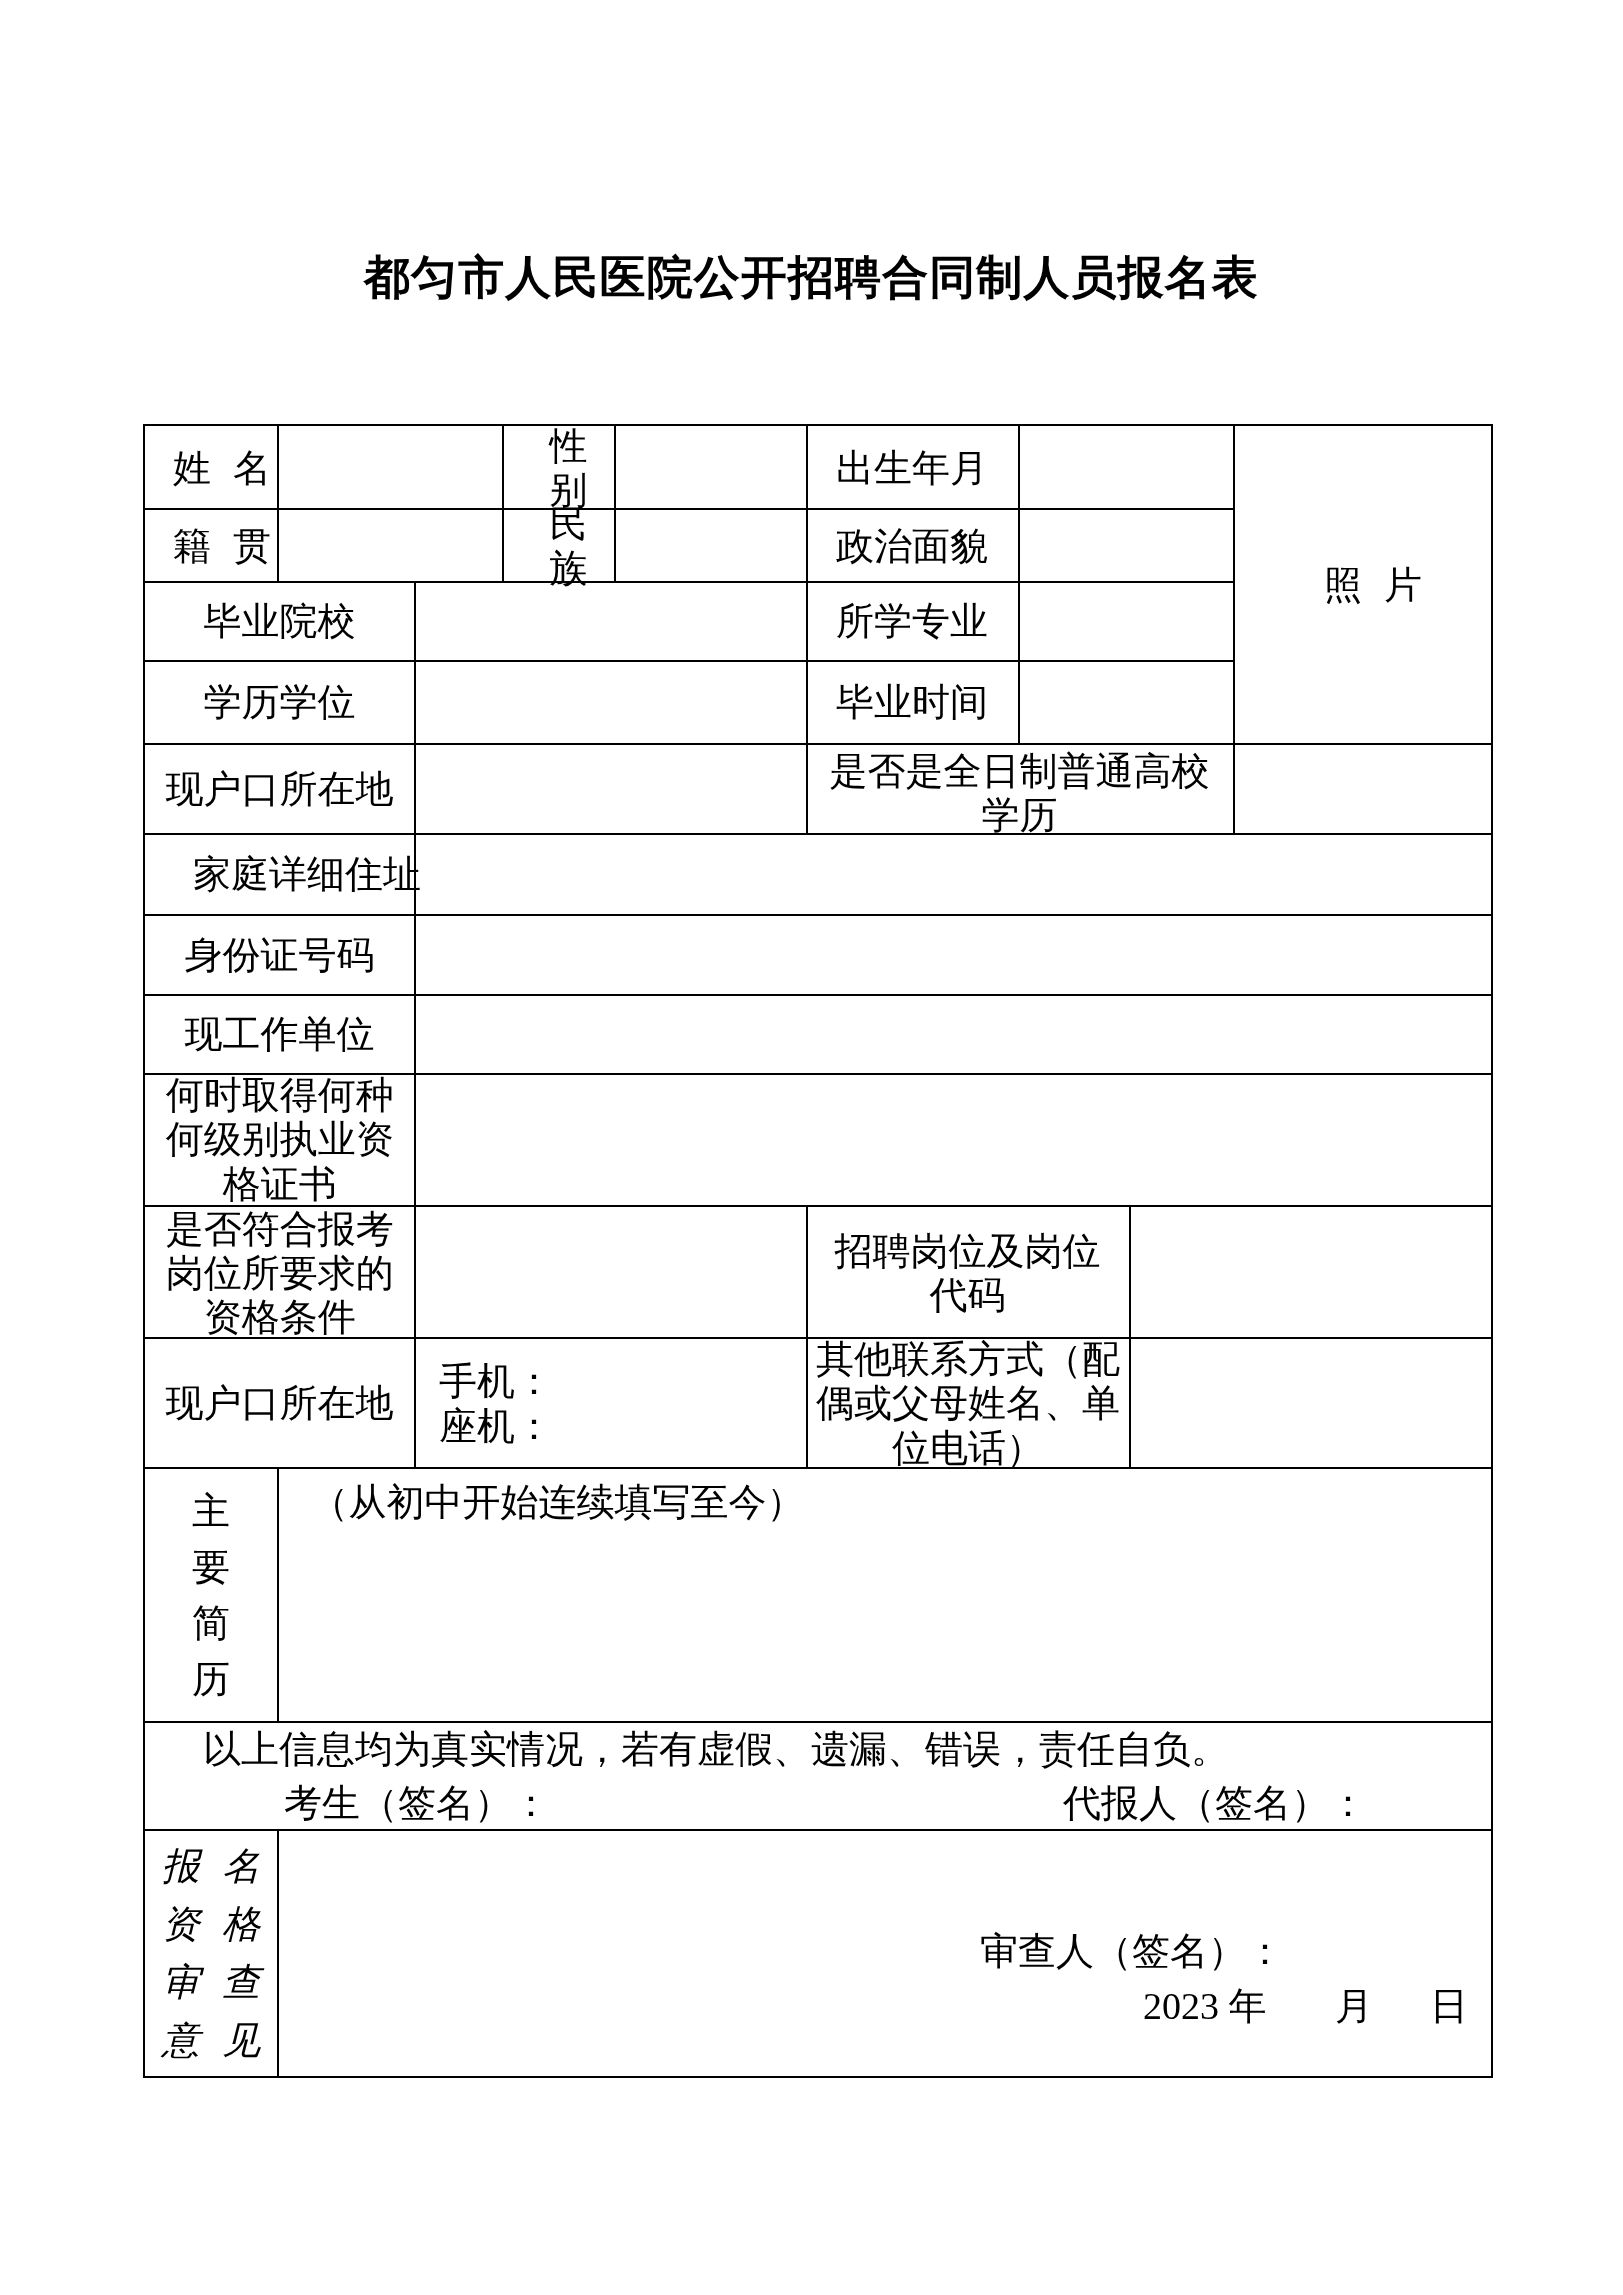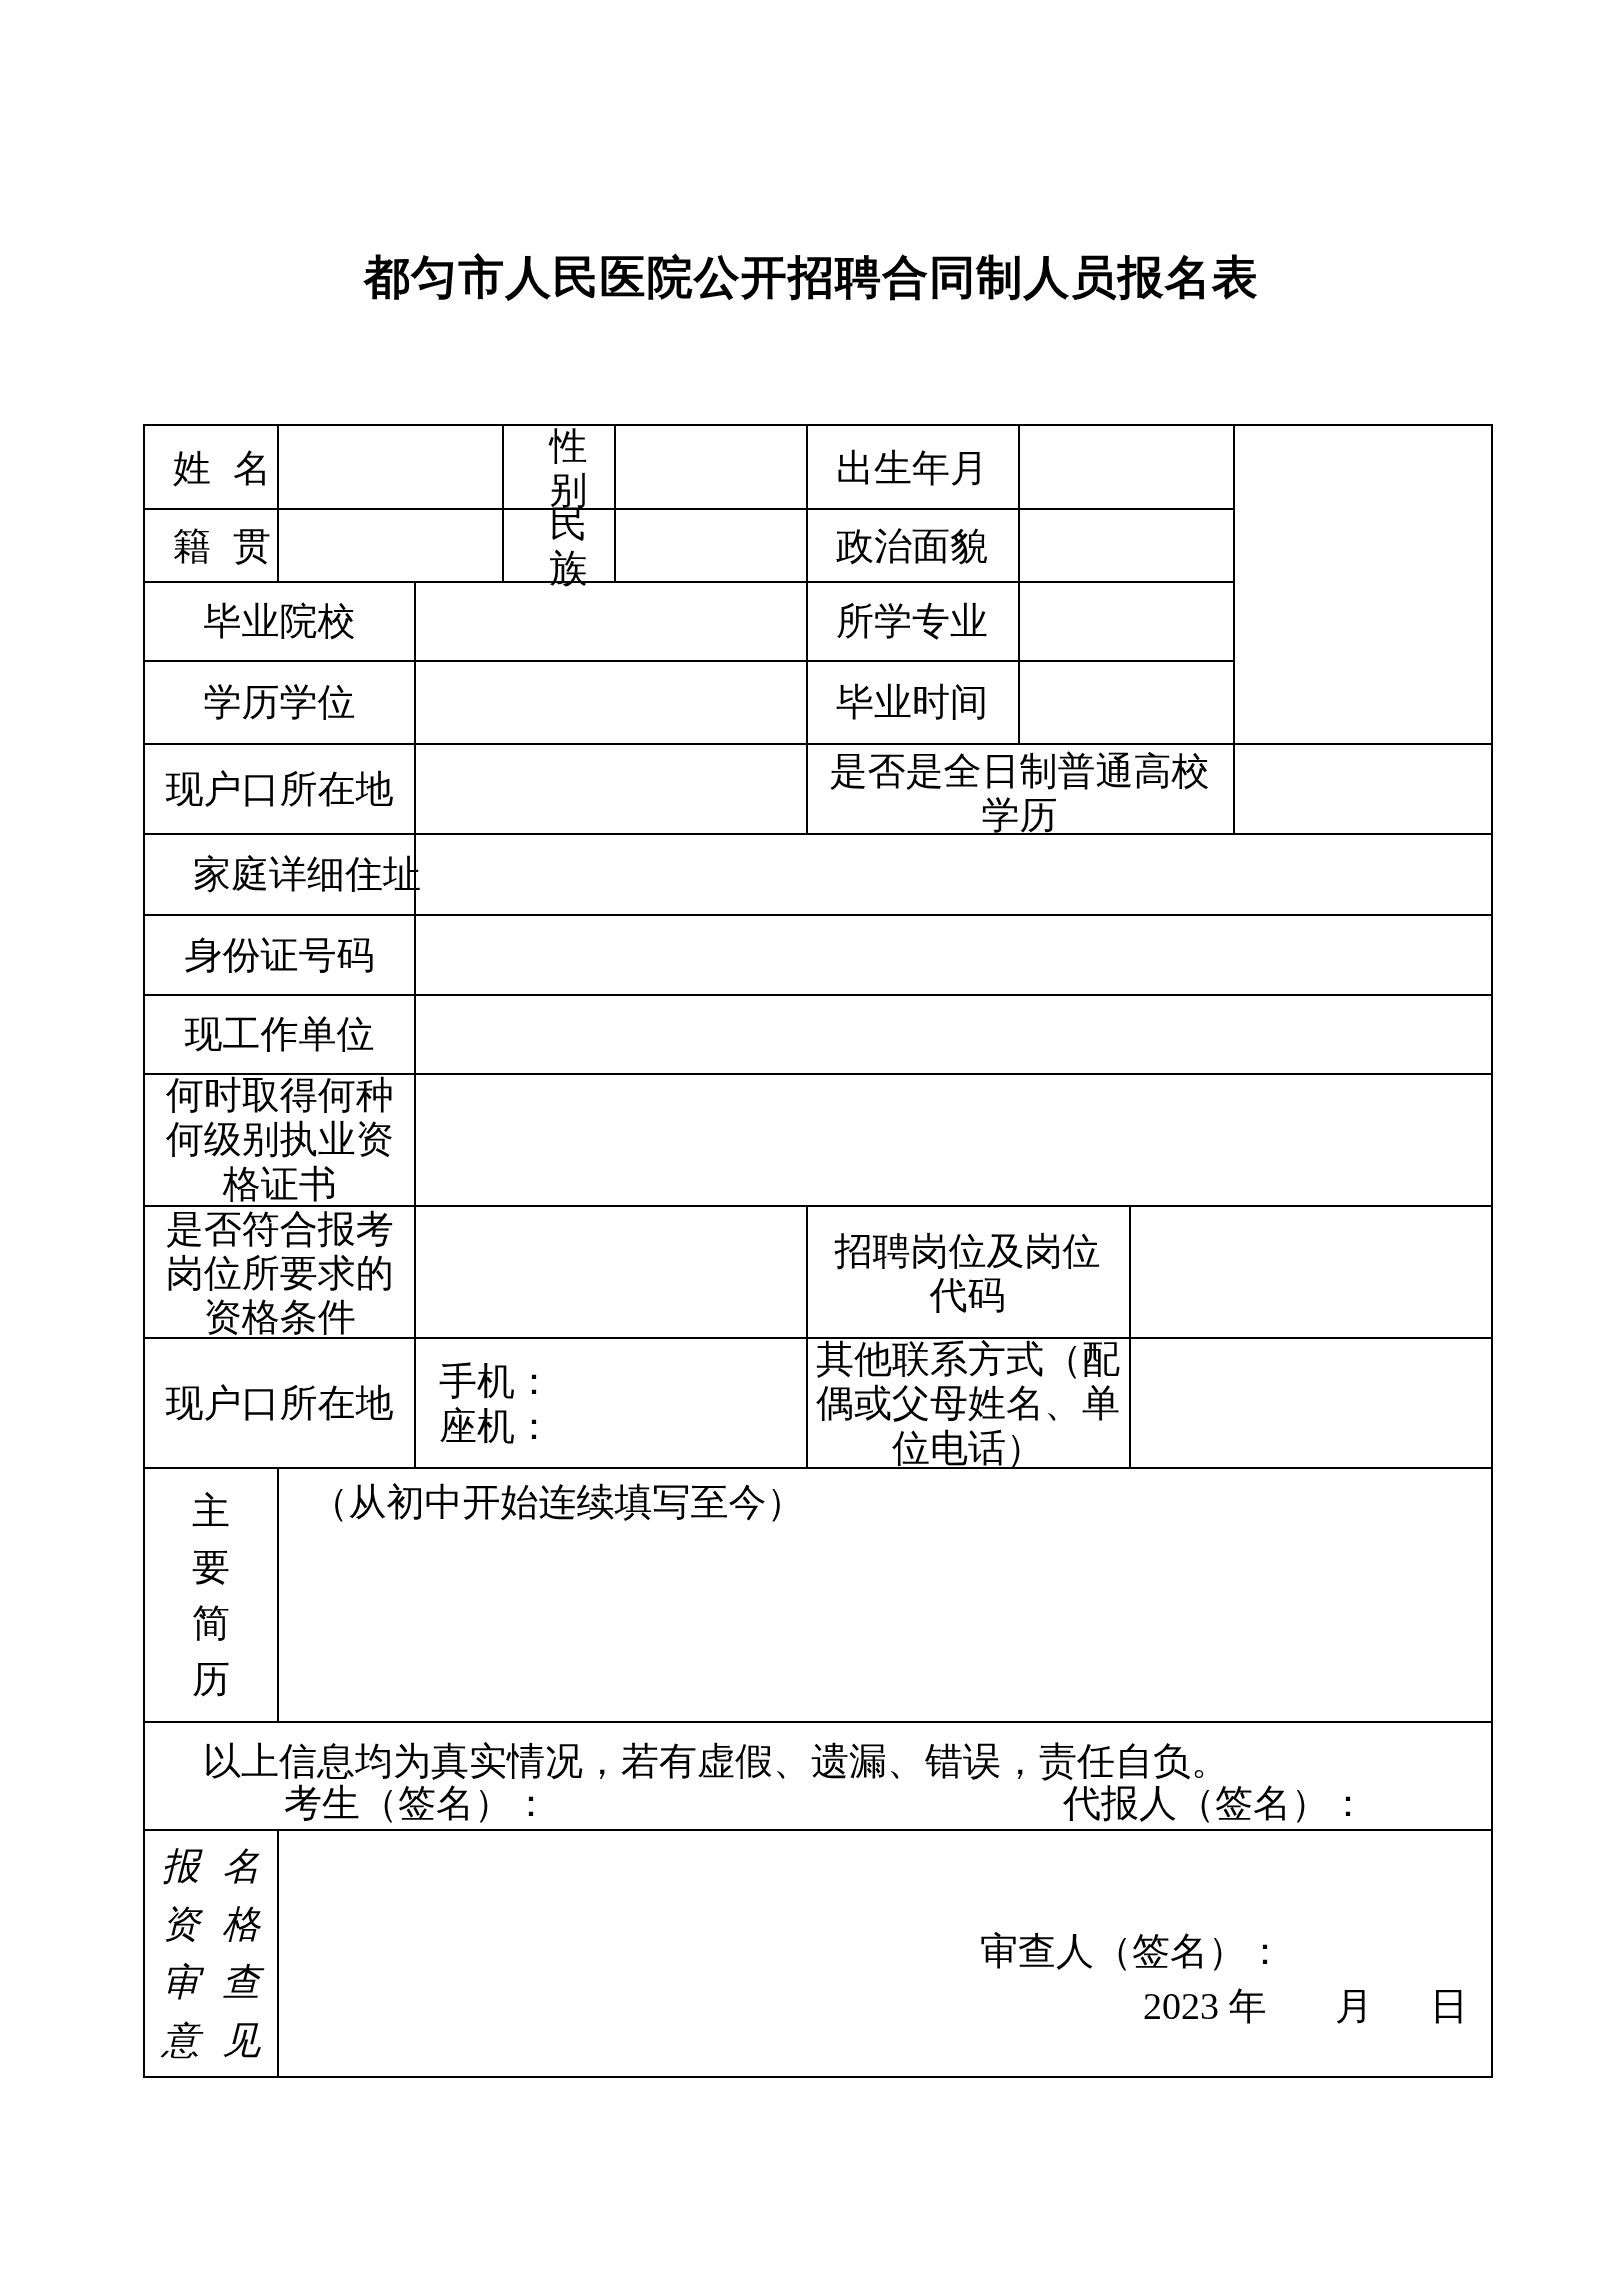--- a/index.html
+++ b/index.html
@@ -58,20 +58,21 @@
   <div class="vl" style="left:1018px;top:424px;height:320px;"></div>
   <div class="vl" style="left:1129px;top:1205px;height:263px;"></div>
   <div class="vl" style="left:1233px;top:424px;height:410px;"></div>
 
   <div class="cell gap2" style="left:146px;top:428px;width:130px;height:80px;">姓名</div>
   <div class="cell" style="left:280px;top:428px;width:220px;height:80px;"></div>
   <div class="cell gap2" style="left:504px;top:428px;width:107px;height:80px;">性别</div>
   <div class="cell" style="left:616px;top:428px;width:188px;height:80px;"></div>
   <div class="cell" style="left:808px;top:428px;width:208px;height:80px;">出生年月</div>
   <div class="cell" style="left:1021px;top:428px;width:210px;height:80px;"></div>
+  <div class="cell gap2" style="left:1235px;top:428px;width:254px;height:314px;">照片</div>
 
   <div class="cell gap2" style="left:146px;top:512px;width:130px;height:68px;">籍贯</div>
   <div class="cell" style="left:280px;top:512px;width:220px;height:68px;"></div>
   <div class="cell gap2" style="left:504px;top:512px;width:107px;height:68px;">民族</div>
   <div class="cell" style="left:616px;top:512px;width:188px;height:68px;"></div>
   <div class="cell" style="left:808px;top:512px;width:208px;height:68px;">政治面貌</div>
   <div class="cell" style="left:1021px;top:512px;width:210px;height:68px;"></div>
 
   <div class="cell" style="left:146px;top:584px;width:267px;height:75px;">毕业院校</div>
   <div class="cell" style="left:417px;top:584px;width:387px;height:75px;"></div>
@@ -117,21 +118,21 @@
     <div>主</div>
     <div>要</div>
     <div>简</div>
     <div>历</div>
   </div>
   <div class="cell topleft" style="left:280px;top:1470px;width:1179px;height:239px;padding:9.8px 0 0 30.5px;">
     <span>（从初中开始连续填写至今）</span>
   </div>
 
   <div class="cell free" style="left:146px;top:1724px;width:1344px;height:104px;">
-    <span class="abs" style="left:57px;top:15px;">以上信息均为真实情况，若有虚假、遗漏、错误，责任自负。</span>
+    <span class="abs" style="left:57px;top:3px;">以上信息均为真实情况，若有虚假、遗漏、错误，责任自负。</span>
     <span class="abs" style="left:138px;top:57px;">考生（签名）：</span>
     <span class="abs" style="left:917px;top:57px;">代报人（签名）：</span>
   </div>
 
   <div class="cell rev" style="left:146px;top:1832px;width:130px;height:242px;">
     <div>报 名</div>
     <div>资 格</div>
     <div>审 查</div>
     <div>意 见</div>
   </div>

